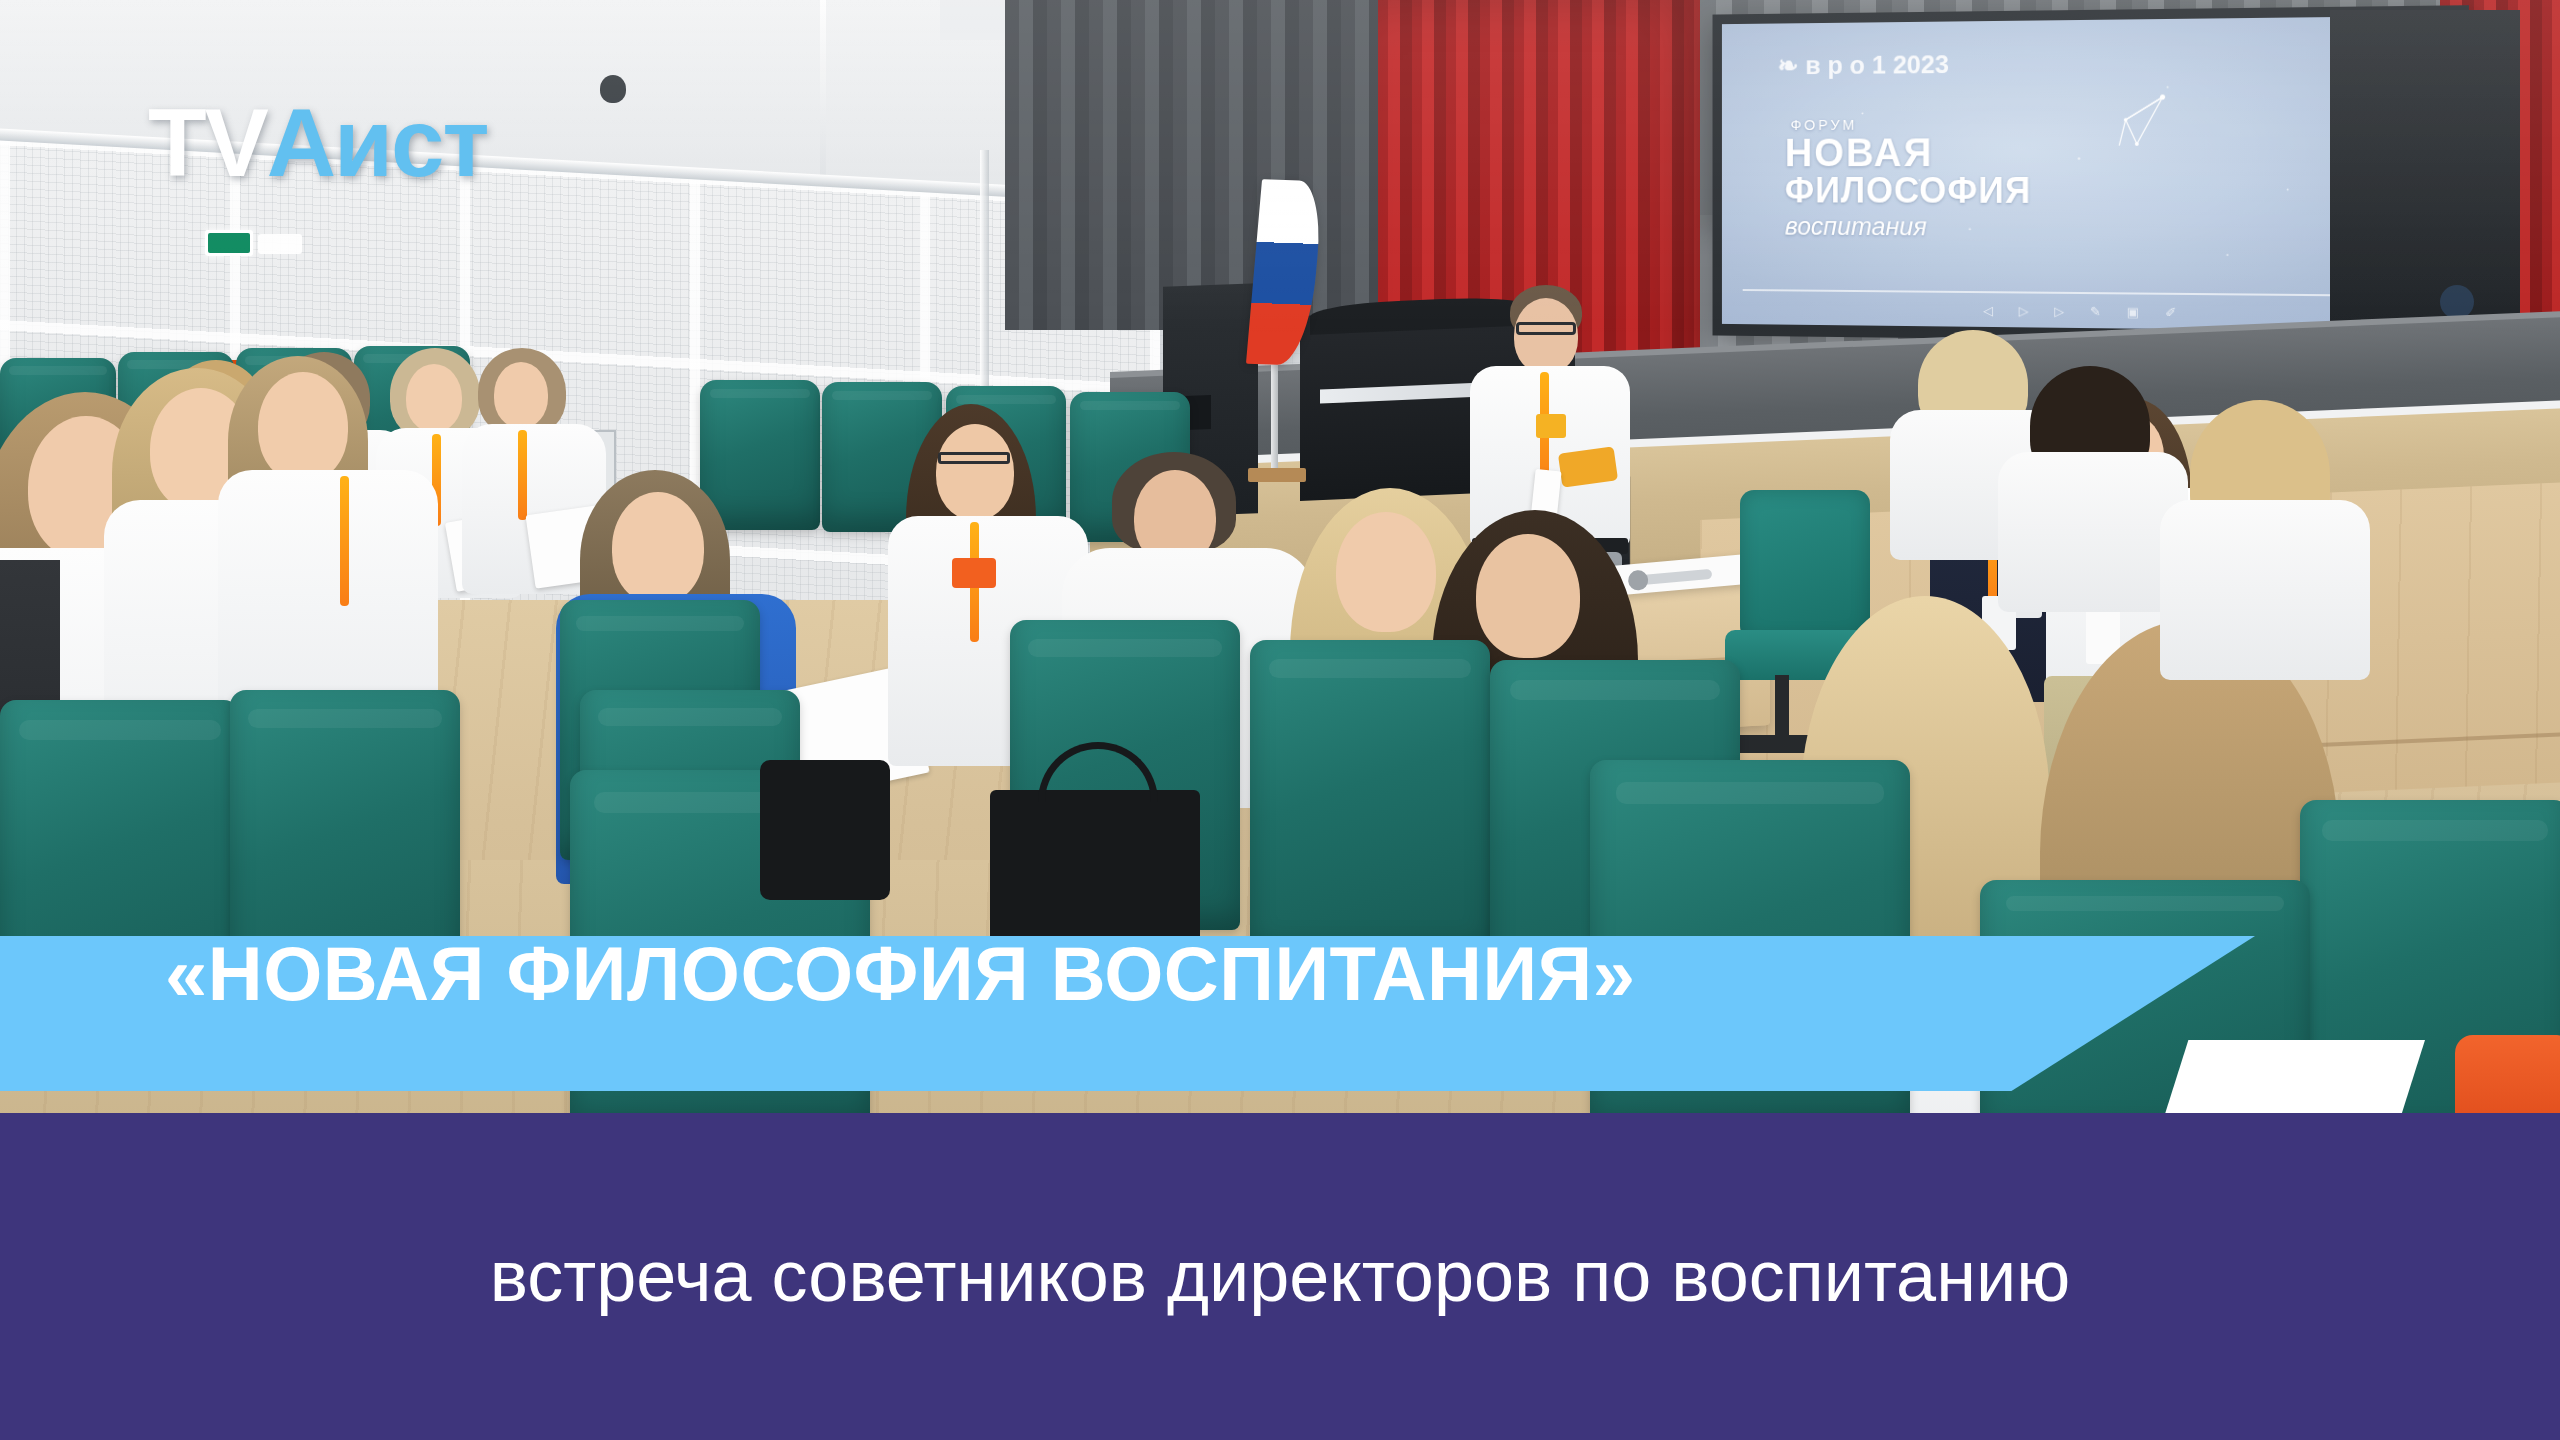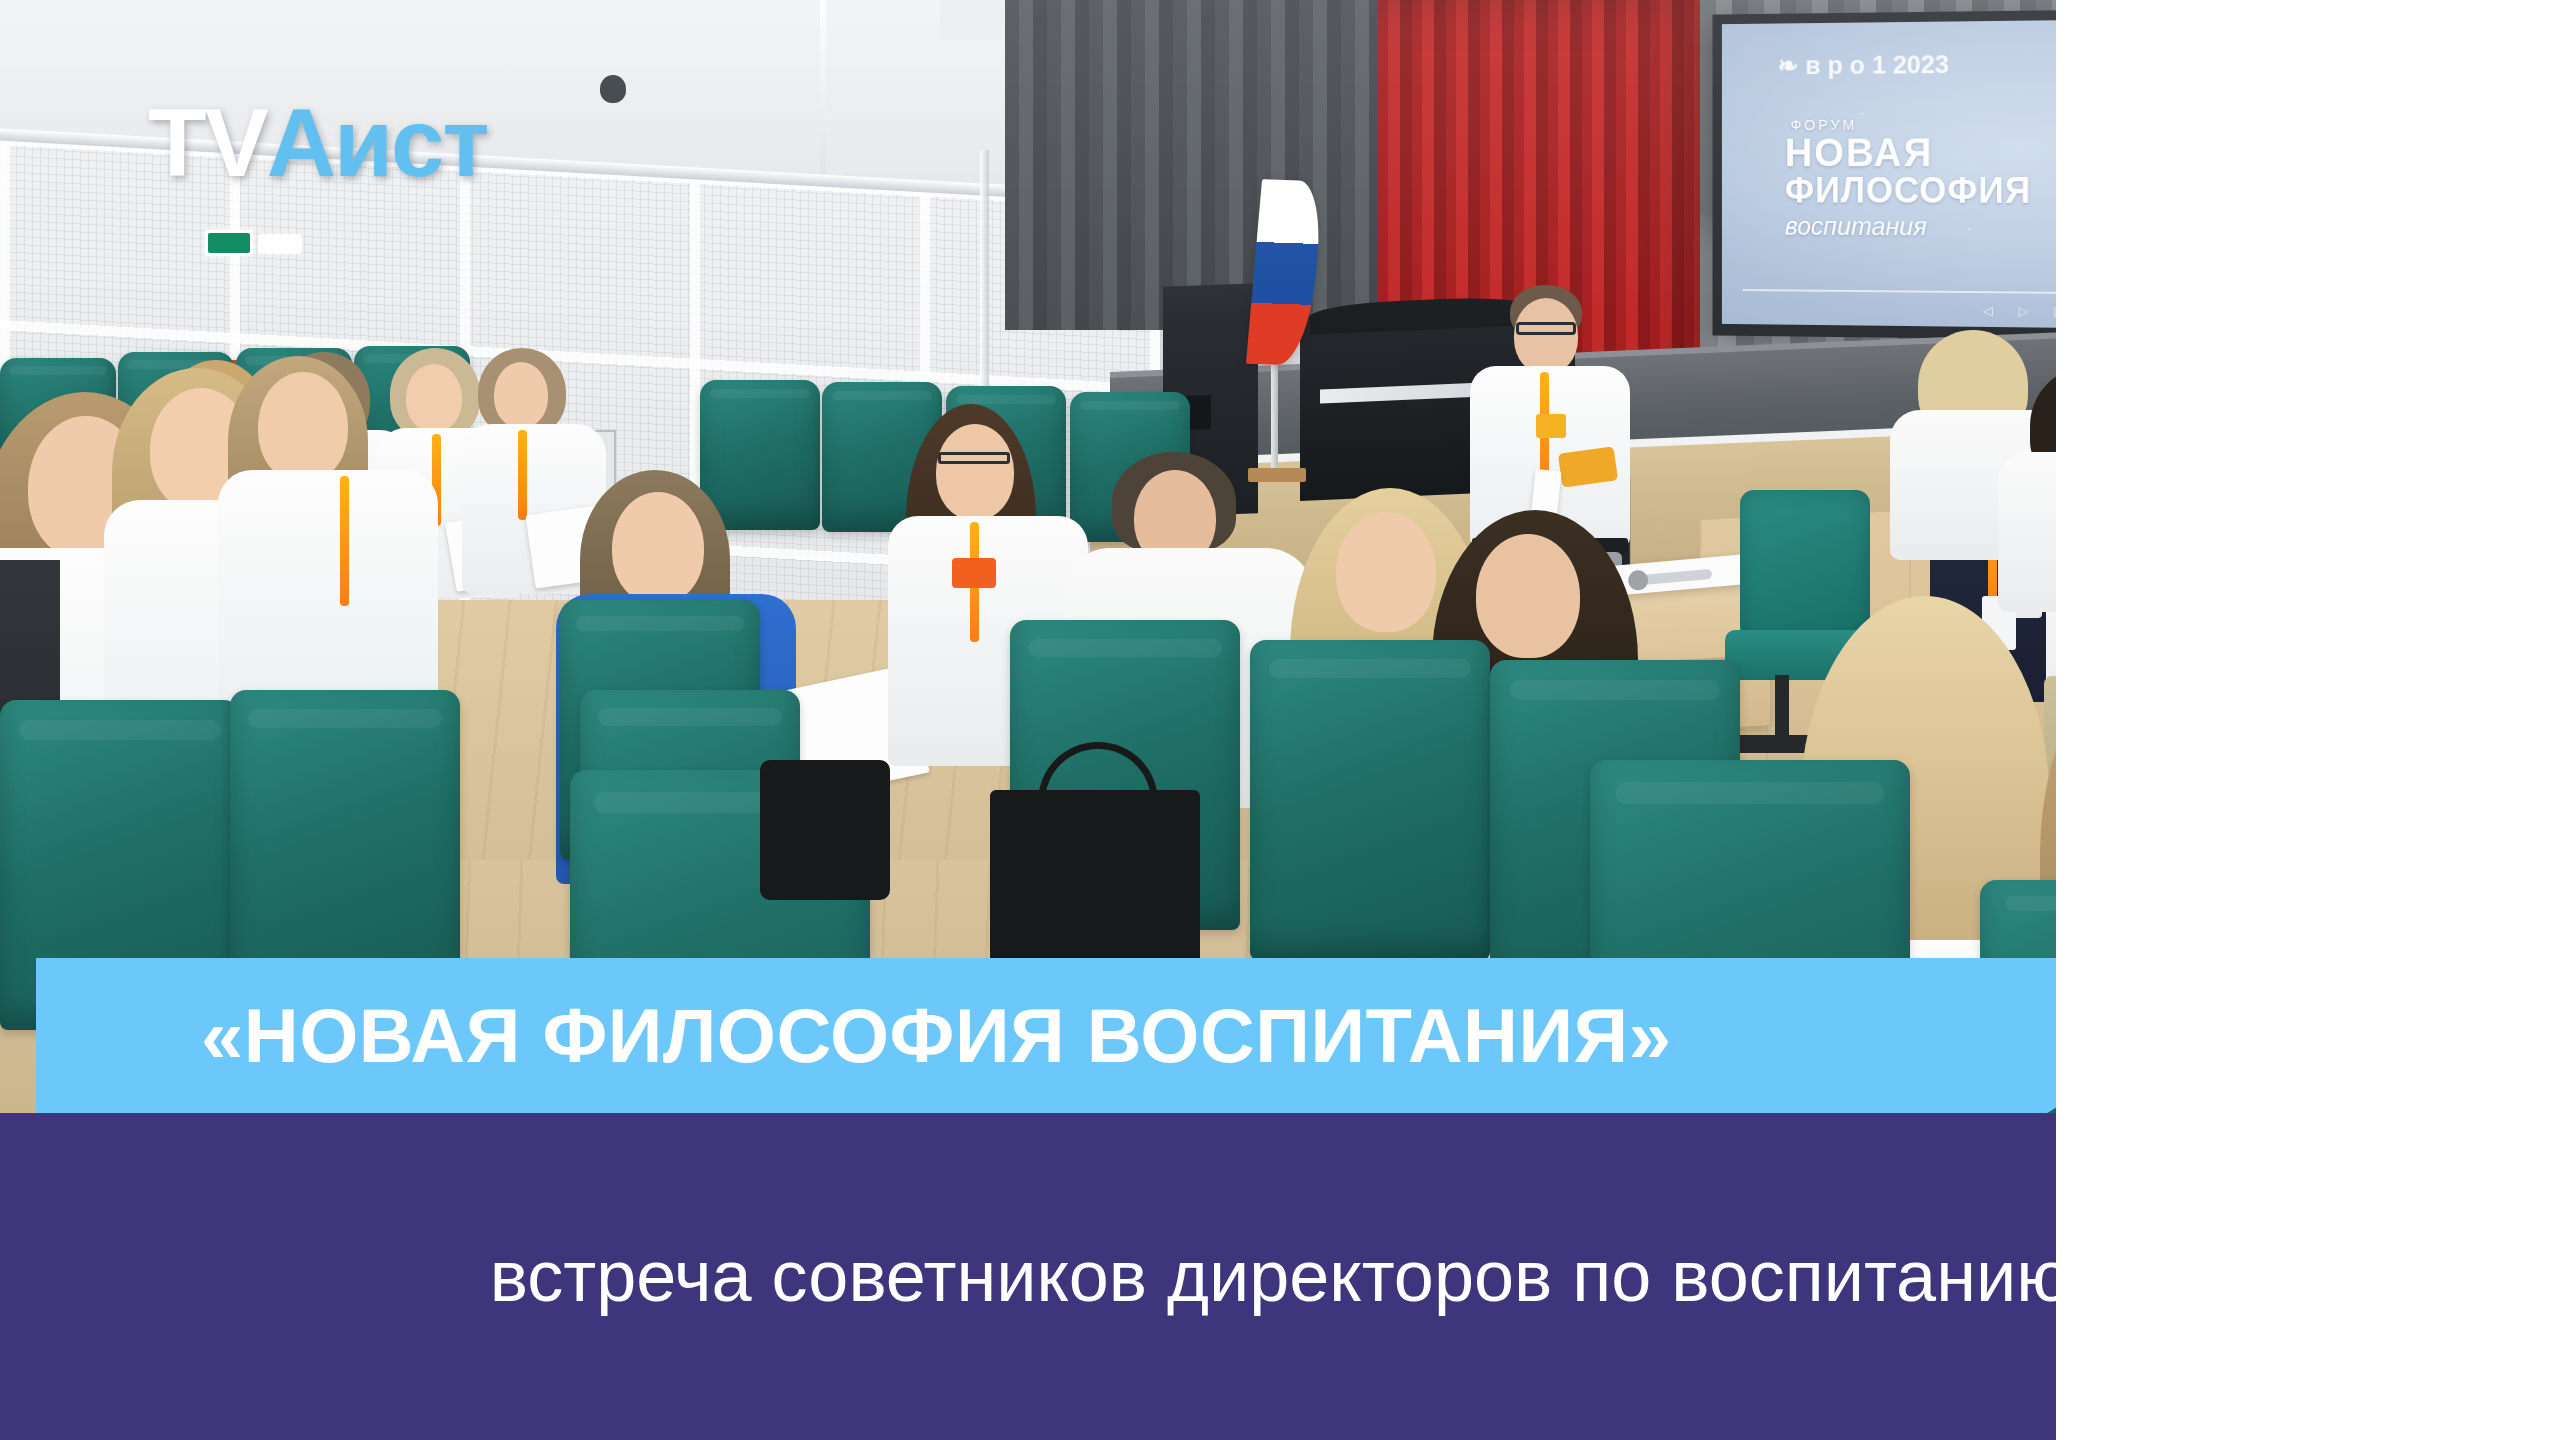--- a/index.html
+++ b/index.html
@@ -5,21 +5,21 @@
 <style>
   * { margin:0; padding:0; box-sizing:border-box; }
   html, body {
     width:2560px; height:1440px;
     background:#ffffff;
     font-family:"Liberation Sans", sans-serif;
     overflow:hidden;
   }
   #stage {
     position:relative;
-    width:2056px; height:1440px;
+    width:2560px; height:1440px;
     overflow:hidden;
     background:#d9dde0;
   }
 
   
   .photo {
     position:absolute; left:0; top:0; width:2560px; height:1130px;
     overflow:hidden;
     background:#cfd5d8;
   }
@@ -430,24 +430,24 @@
     font-size:96px; font-weight:bold; letter-spacing:-2px;
     line-height:1;
     text-shadow:2px 3px 7px rgba(90,100,110,.45);
     user-select:none;
   }
   .logo .tv  { color:#ffffff; }
   .logo .aist{ color:#62c0f0; }
 
   
   .headline-band {
-    position:absolute; left:0; top:958px; width:2255px; height:155px;
+    position:absolute; left:0; top:936px; width:2255px; height:155px;
     background:#6cc7fb;
     clip-path:polygon(0 0, 100% 0, 89.2% 100%, 0 100%);
-    display:flex; align-items:center;margin-left:36px;
+    display:flex; align-items:flex-start;
   }
   .headline-text {
     margin-left:165px;
     color:#ffffff;
     font-size:76px;
     font-weight:bold;
     letter-spacing:0.5px;
     white-space:nowrap;
     line-height:1;
   }

